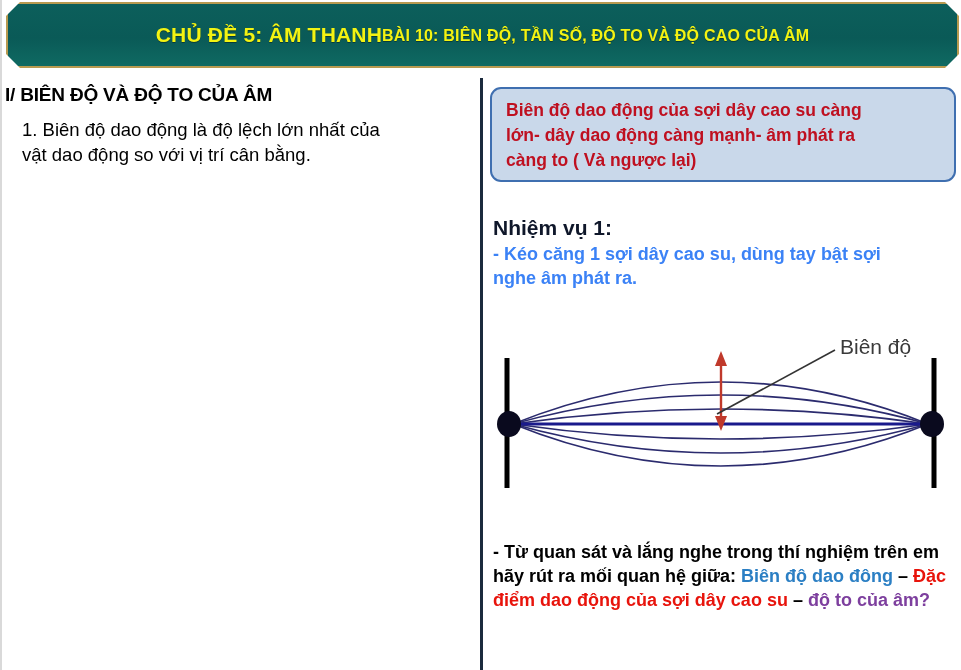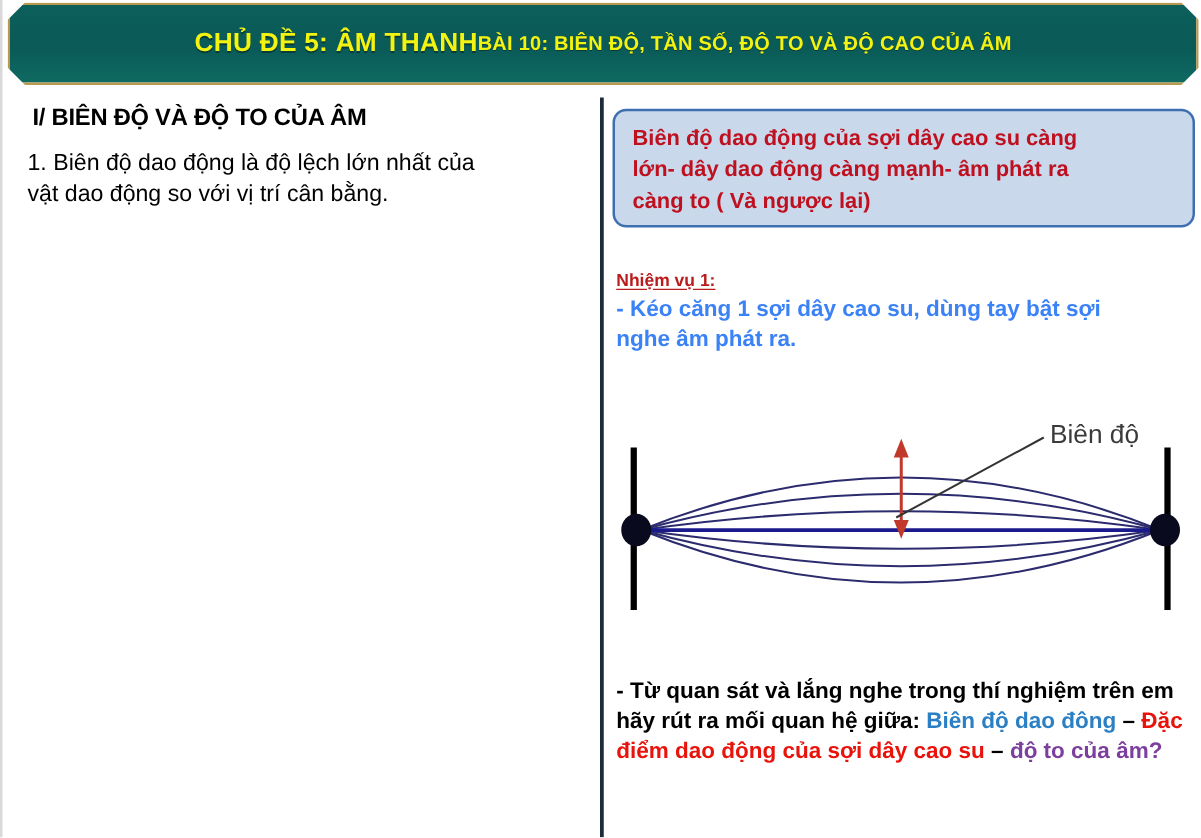--- a/index.html
+++ b/index.html
@@ -54,21 +54,21 @@
     background:#1b2a3d;
   }
 
   
   .left-panel{
     position:absolute;left:0;top:78px;width:476px;height:592px;
   }
   .left-heading{
     position:absolute;left:3px;top:6px;width:470px;
     font-size:19px;font-weight:bold;color:#000000;
-    letter-spacing:-0.2px;white-space:nowrap;margin-left:21px;
+    letter-spacing:-0.2px;white-space:nowrap;
   }
   .left-para{
     position:absolute;left:8px;top:40px;width:466px;
     font-size:18.5px;font-weight:normal;color:#000000;
     line-height:1.34;
   }
   .left-para .ind{display:block;text-indent:12px;}
 
   
   .right-panel{
@@ -85,22 +85,21 @@
   }
   .callout-text{
     font-size:17.5px;font-weight:bold;color:#bf1020;
     line-height:1.42;
   }
 
   .task{
     position:absolute;left:10px;top:138px;width:468px;
   }
   .task-title{
-    font-size:14px;font-weight:bold;color:#b91c1c;
-    text-decoration:underline;
+    font-size:21px;font-weight:bold;color:#0f172a;
     text-underline-offset:2px;
     display:inline-block;
     margin-bottom:1px;
   }
   .task-body{
     font-size:18px;font-weight:bold;color:#3b82f6;
     line-height:1.33;
     margin-top:2px;
   }
   .task-body .jline{display:block;}

